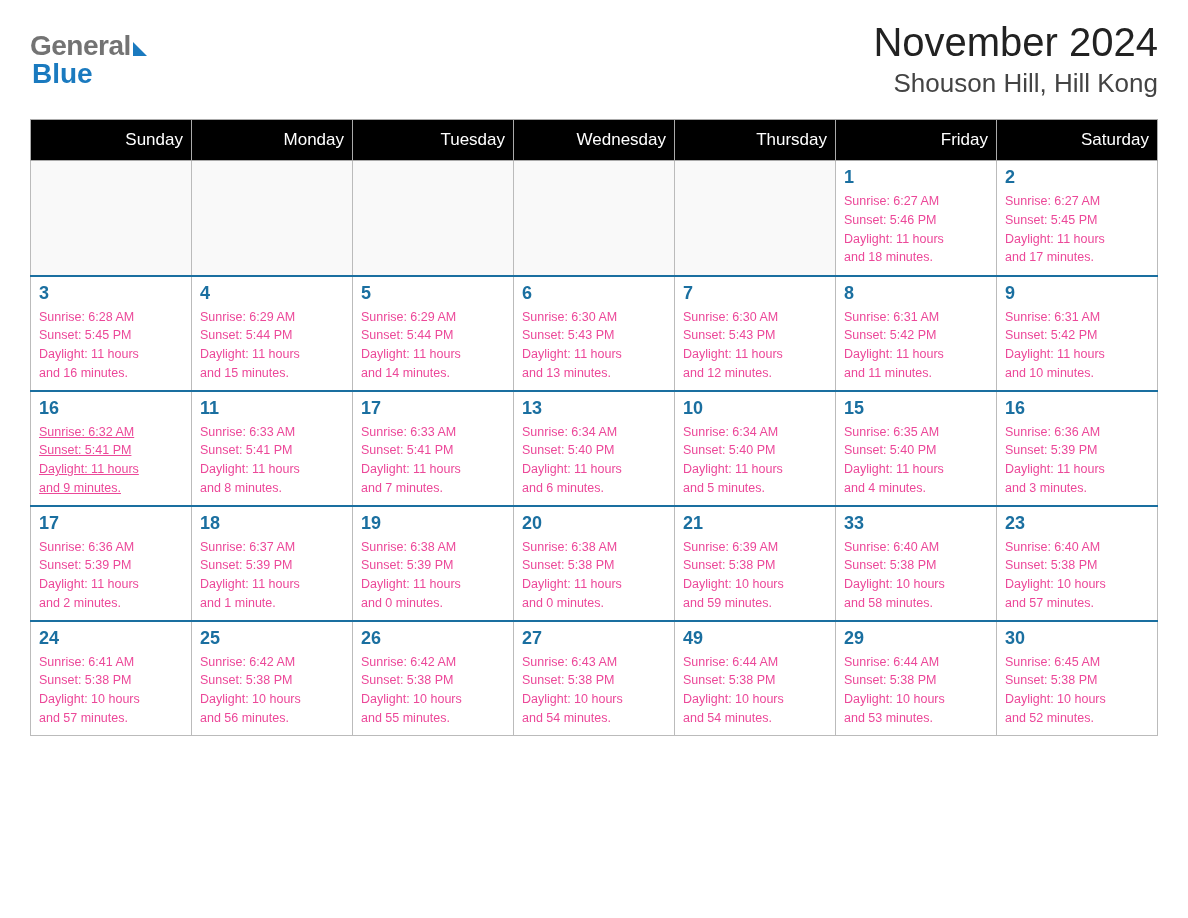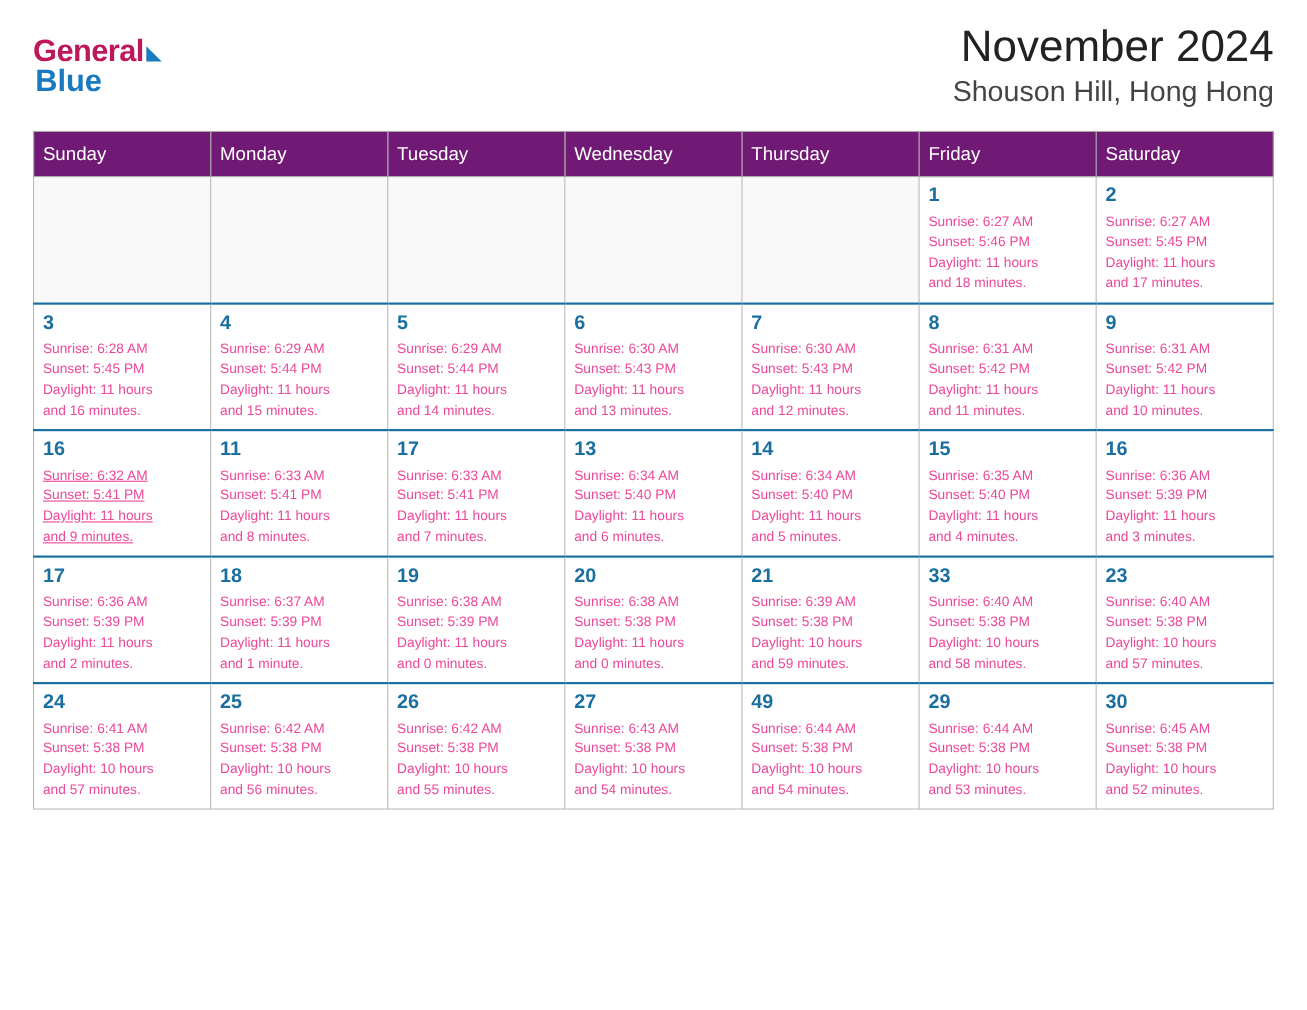--- a/index.html
+++ b/index.html
@@ -23,21 +23,21 @@
       align-items: flex-start;
       margin-top: 10px;
     }
     .logo-top {
       display: flex;
       align-items: center;
     }
     .logo-general {
       font-size: 28px;
       font-weight: bold;
-      color: #be185d;
+      color: #737373;
       letter-spacing: -0.5px;
     }
     .logo-arrow {
       width: 0;
       height: 0;
       border-left: 14px solid #1a7abf;
       border-top: 14px solid transparent;
       border-bottom: 0px solid transparent;
       margin-left: 2px;
       margin-top: 6px;
@@ -63,26 +63,26 @@
       font-weight: normal;
       color: #444;
       margin-top: 4px;
     }
     .calendar-table {
       width: 100%;
       border-collapse: collapse;
       table-layout: fixed;
     }
     .calendar-table th {
-      background-color: #701a75;
+      background-color: #000000;
       color: #fff;
       padding: 10px 8px;
       font-size: 17px;
       font-weight: normal;
-      text-align: left;
+      text-align: right;
       border: 1px solid #aaa;
     }
     .calendar-table td {
       border: 1px solid #bbb;
       vertical-align: top;
       padding: 6px 8px;
       font-size: 13px;
       color: #222;
       height: 115px;
     }
@@ -111,21 +111,21 @@
 <div class="header">
   <div class="logo">
     <div class="logo-top">
       <span class="logo-general">General</span>
       <div class="logo-arrow"></div>
     </div>
     <span class="logo-blue">Blue</span>
   </div>
   <div class="title-section">
     <div class="calendar-title">November 2024</div>
-    <div class="calendar-subtitle">Shouson Hill, Hong Hong</div>
+    <div class="calendar-subtitle">Shouson Hill, Hill Kong</div>
   </div>
 </div>
 
 <table class="calendar-table">
   <thead>
     <tr>
     <th>Sunday</th>
         <th>Monday</th>
         <th>Tuesday</th>
         <th>Wednesday</th>
@@ -190,21 +190,21 @@
 Daylight: 11 hours
 and 8 minutes.</span></td>
         <td><span class="day-number">17</span><span class="day-info" style="white-space: pre-line;">Sunrise: 6:33 AM
 Sunset: 5:41 PM
 Daylight: 11 hours
 and 7 minutes.</span></td>
         <td><span class="day-number">13</span><span class="day-info" style="white-space: pre-line;">Sunrise: 6:34 AM
 Sunset: 5:40 PM
 Daylight: 11 hours
 and 6 minutes.</span></td>
-        <td><span class="day-number">14</span><span class="day-info" style="white-space: pre-line;">Sunrise: 6:34 AM
+        <td><span class="day-number">10</span><span class="day-info" style="white-space: pre-line;">Sunrise: 6:34 AM
 Sunset: 5:40 PM
 Daylight: 11 hours
 and 5 minutes.</span></td>
         <td><span class="day-number">15</span><span class="day-info" style="white-space: pre-line;">Sunrise: 6:35 AM
 Sunset: 5:40 PM
 Daylight: 11 hours
 and 4 minutes.</span></td>
         <td><span class="day-number">16</span><span class="day-info" style="white-space: pre-line;">Sunrise: 6:36 AM
 Sunset: 5:39 PM
 Daylight: 11 hours

